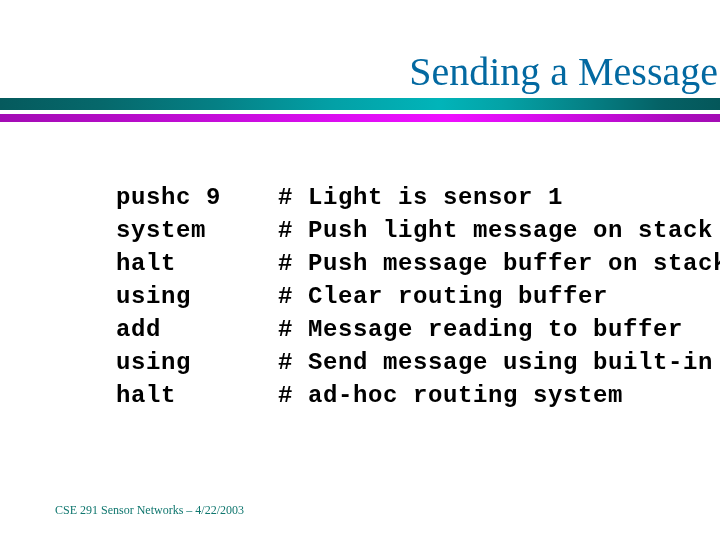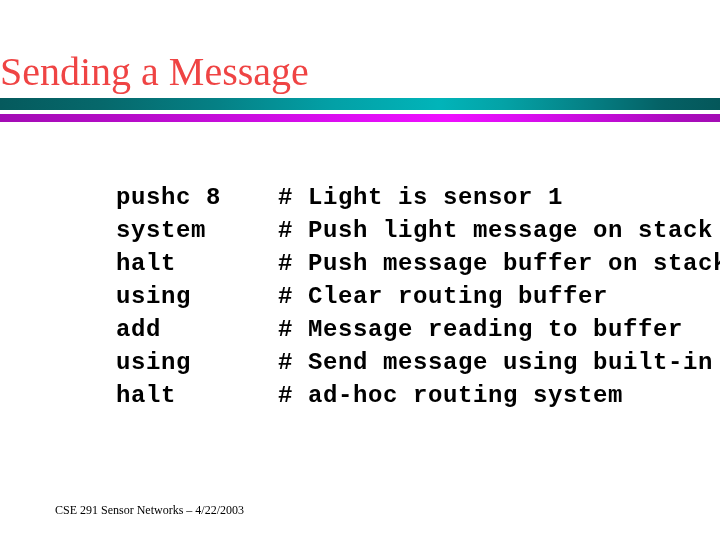--- a/index.html
+++ b/index.html
@@ -23,26 +23,26 @@
     height: 540px;
     background: #ffffff;
   }
 
   
   #slide-title {
     position: absolute;
     left: 0;
     top: 49px;
     width: 718px;
-    text-align: left;
+    text-align: right;
     font-family: "Liberation Serif", "DejaVu Serif", serif;
     font-size: 40px;
     line-height: 46px;
     font-weight: normal;
-    color: #ef4444;
+    color: #0369a1;
     letter-spacing: 0px;
     white-space: nowrap;
   }
 
   
   #divider-group {
     position: absolute;
     left: 0;
     top: 98px;
     width: 720px;
@@ -122,41 +122,41 @@
   }
 
   
   #footer {
     position: absolute;
     left: 55px;
     top: 503px;
     font-family: "Liberation Serif", "DejaVu Serif", serif;
     font-size: 12px;
     line-height: 14px;
-    color: #000000;
+    color: #0f766e;
     white-space: nowrap;
   }
 </style>
 </head>
 <body>
 
 <div id="slide">
 
   <div id="slide-title">Sending a Message</div>
 
   <div id="divider-group">
     <div id="divider-bar-teal"></div>
     <div id="divider-gap"></div>
     <div id="divider-bar-magenta"></div>
   </div>
 
   <div id="code-block">
 
     <div class="code-line">
-      <span class="code-op">pushc 8</span><span class="code-comment"># Light is sensor 1</span>
+      <span class="code-op">pushc 9</span><span class="code-comment"># Light is sensor 1</span>
     </div>
 
     <div class="code-line">
       <span class="code-op">system</span><span class="code-comment"># Push light message on stack</span>
     </div>
 
     <div class="code-line">
       <span class="code-op">halt</span><span class="code-comment"># Push message buffer on stack</span>
     </div>
 

